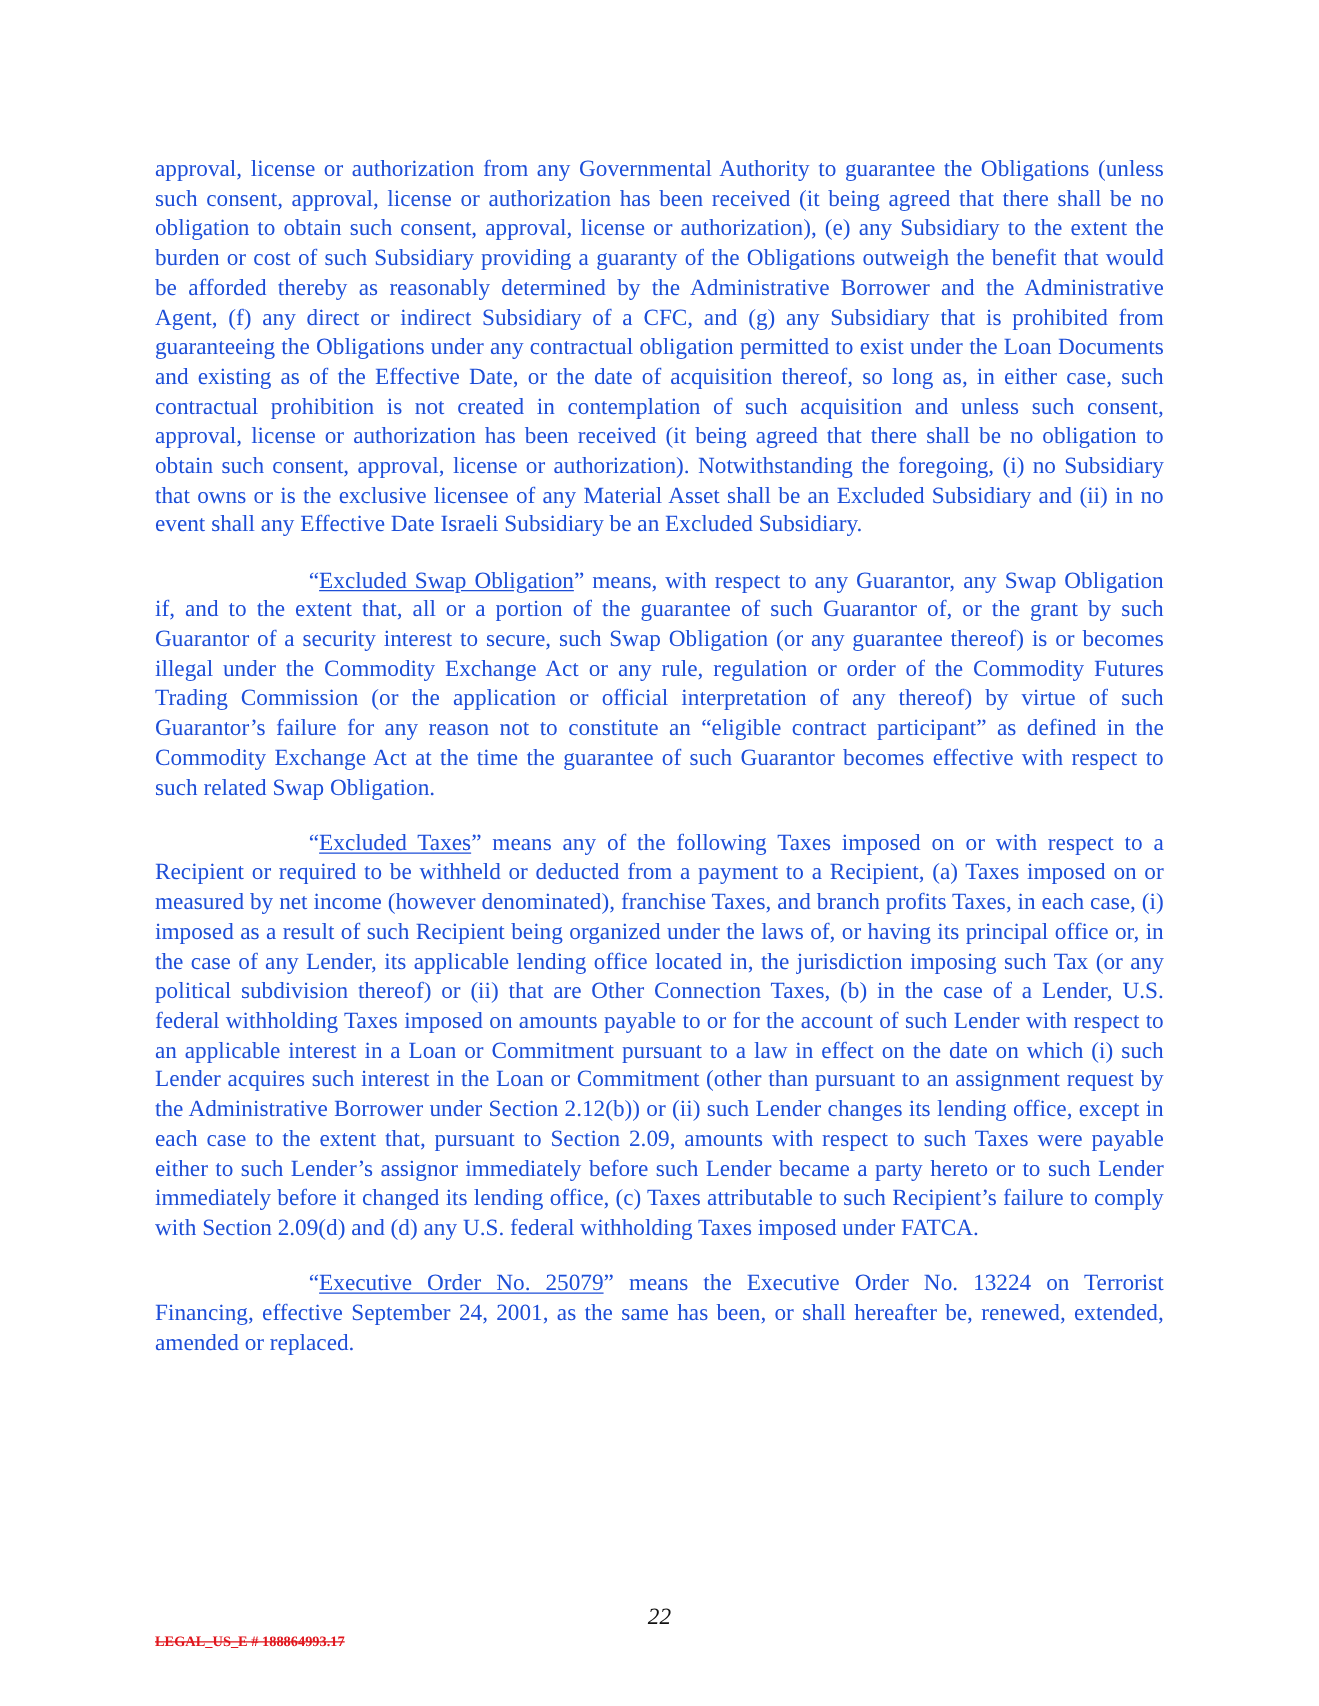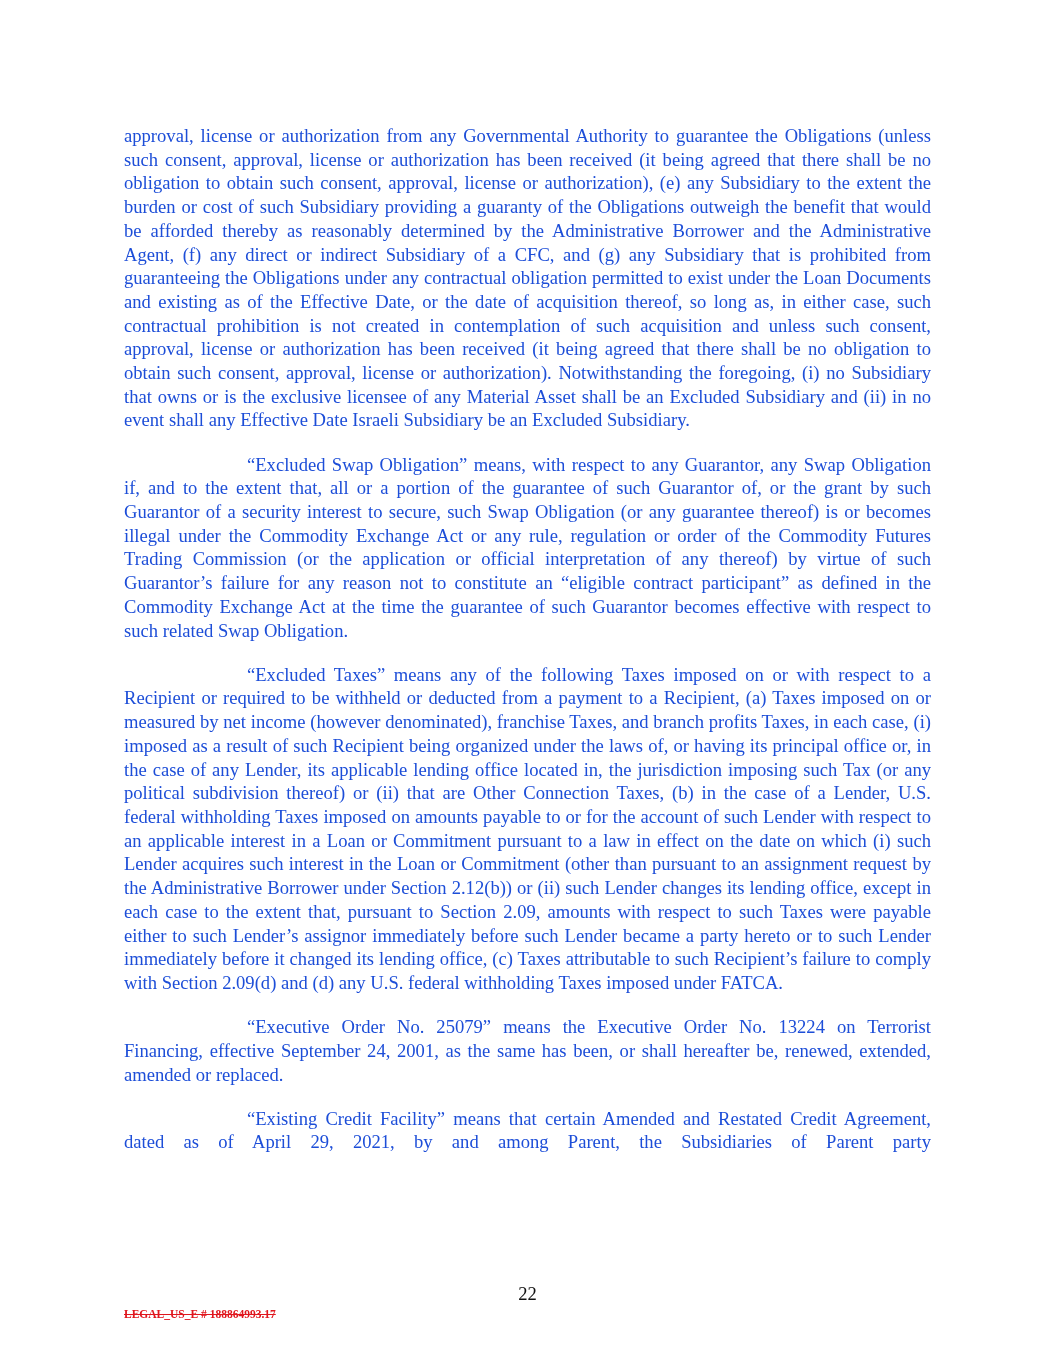--- a/index.html
+++ b/index.html
@@ -10,29 +10,30 @@
     top: 124px;
     width: 807px;
     font-family: "Liberation Serif", serif;
     font-size: 18.6px;
     line-height: 23.7px;
     color: #1d4ed8;
     text-align: justify;
   }
   .para { margin: 0 0 20.5px 0; }
   .indent { text-indent: 123px; }
-  .term { text-underline-offset: 2px; }
+  .term { text-decoration: underline; text-underline-offset: 2px; }
   .page-number {
     position: absolute;
     left: 0; right: 0;
     top: 1283px;
     text-align: center;
     font-family: "Liberation Serif", serif;
     font-size: 18.6px;
     color: #111111;
+    font-style: italic;
   }
   .doc-id {
     position: absolute;
     left: 124px;
     top: 1308px;
     font-family: "Liberation Serif", serif;
     font-size: 11.5px;
     font-weight: bold;
     color: #e0161d;
     text-decoration: line-through;
@@ -53,20 +54,17 @@
   </p>
 
   <p class="para indent">
     <span>“</span><span class="term">Excluded Taxes</span><span>”</span><span> means any of the following Taxes imposed on or with respect to a Recipient or required to be withheld or deducted from a payment to a Recipient, (a) Taxes imposed on or measured by net income (however denominated), franchise Taxes, and branch profits Taxes, in each case, (i) imposed as a result of such Recipient being organized under the laws of, or having its principal office or, in the case of any Lender, its applicable lending office located in, the jurisdiction imposing such Tax (or any political subdivision thereof) or (ii) that are Other Connection Taxes, (b) in the case of a Lender, U.S. federal withholding Taxes imposed on amounts payable to or for the account of such Lender with respect to an applicable interest in a Loan or Commitment pursuant to a law in effect on the date on which (i) such Lender acquires such interest in the Loan or Commitment (other than pursuant to an assignment request by the Administrative Borrower under Section 2.12(b)) or (ii) such Lender changes its lending office, except in each case to the extent that, pursuant to Section 2.09, amounts with respect to such Taxes were payable either to such Lender’s assignor immediately before such Lender became a party hereto or to such Lender immediately before it changed its lending office, (c) Taxes attributable to such Recipient’s failure to comply with Section 2.09(d) and (d) any U.S. federal withholding Taxes imposed under FATCA.</span>
   </p>
 
   <p class="para indent">
     <span>“</span><span class="term">Executive Order No. 25079</span><span>”</span><span> means the Executive Order No. 13224 on Terrorist Financing, effective September 24, 2001, as the same has been, or shall hereafter be, renewed, extended, amended or replaced.</span>
   </p>
 
-  <p class="para indent" style="text-align-last: justify;">
-    <span>“</span><span class="term">Existing Credit Facility</span><span>”</span><span> means that certain Amended and Restated Credit Agreement, dated as of April 29, 2021, by and among Parent, the Subsidiaries of Parent party</span>
-  </p>
 
 </div>
 
 <div class="page-number">22</div>
 <div class="doc-id">LEGAL_US_E # 188864993.17</div>
 
 </body></html>

